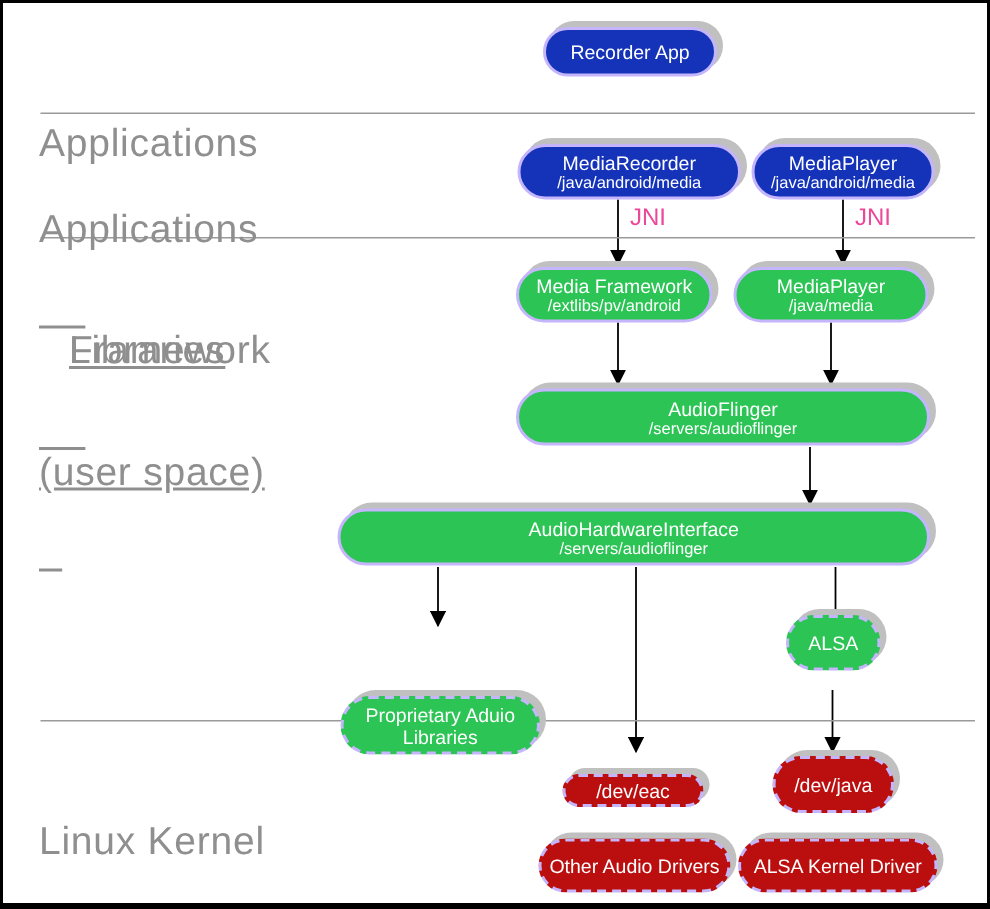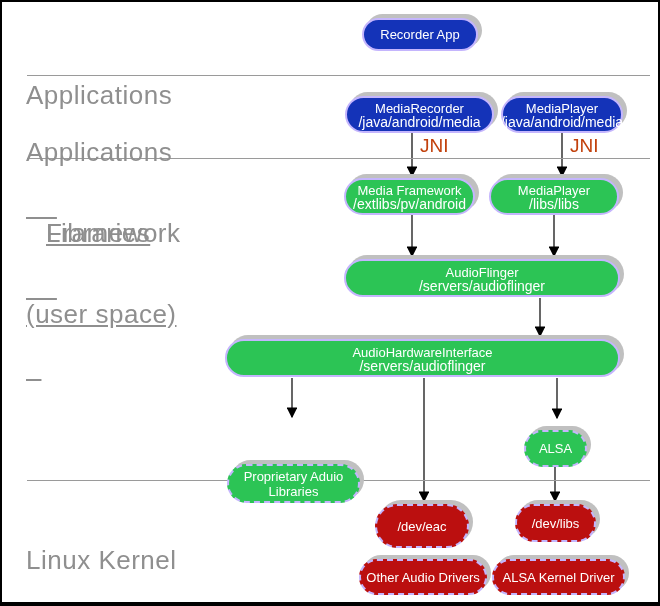--- a/index.html
+++ b/index.html
@@ -14,25 +14,25 @@
     font-size:26px; line-height:27px; letter-spacing:.5px; white-space:pre;
   }
   .node{
     position:absolute; box-sizing:border-box; border:2px solid #c4b5fd; border-radius:999px;
     box-shadow:4px -4px 0 var(--shadow-gray,#c0c0c0);
     display:flex; flex-direction:column; align-items:center; justify-content:center;
     color:#fff; text-align:center; padding:0 4px;
   }
   .node.dashed{border-style:dashed;}
   .node .t{font-size:13px; line-height:15px;}
-  .node .s{font-size:14px; line-height:12px;}
+  .node .s{font-size:11px; line-height:12px;}
   .blue{background:var(--app-blue,#1433b8);}
   .green{background:var(--lib-green,#2cc455);}
   .red{background:var(--kernel-red,#bb0f0f);}
-  .jni{position:absolute; color:#c2410c; font-size:19px; line-height:13px;text-align:right;}
+  .jni{position:absolute; color:#ec4899; font-size:16px; line-height:13px;text-align:right;}
   svg.arrows{position:absolute; left:0; top:0; pointer-events:none;}
 </style>
 </head>
 <body>
 
 <div class="frame">
 
   <svg class="arrows" width="660" height="606" viewBox="0 0 660 606">
     <defs>
       <marker id="arw" markerWidth="9" markerHeight="9" refX="8" refY="4.5" orient="auto">
@@ -86,42 +86,42 @@
     <div class="t">MediaPlayer</div>
     <div class="s">/java/android/media</div>
   </div>
 
   <div class="node green" style="left:342px; top:176px; width:131px; height:37px;">
     <div class="t">Media Framework</div>
     <div class="s">/extlibs/pv/android</div>
   </div>
   <div class="node green" style="left:487px; top:176px; width:130px; height:37px;">
     <div class="t">MediaPlayer</div>
-    <div class="s">/libs/libs</div>
+    <div class="s">/java/media</div>
   </div>
   <div class="node green" style="left:342px; top:257px; width:276px; height:38px;">
     <div class="t">AudioFlinger</div>
     <div class="s">/servers/audioflinger</div>
   </div>
   <div class="node green" style="left:223px; top:337px; width:395px; height:38px;">
     <div class="t">AudioHardwareInterface</div>
     <div class="s">/servers/audioflinger</div>
   </div>
   <div class="node green dashed" style="left:225px; top:418px; width:133px; height:39px;margin-top:44px;">
     <div class="t">Proprietary Aduio Libraries</div>
   </div>
-  <div class="node green dashed" style="left:522px; top:428px; width:63px; height:37px;">
+  <div class="node green dashed" style="left:522px; top:408px; width:63px; height:37px;">
     <div class="t">ALSA</div>
   </div>
 
-  <div class="node red dashed" style="left:373px; top:502px; width:94px; height:44px;">
+  <div class="node red dashed" style="left:373px; top:514px; width:94px; height:22px;">
     <div class="t">/dev/eac</div>
   </div>
   <div class="node red dashed" style="left:513px; top:502px; width:81px; height:38px;">
-    <div class="t">/dev/libs</div>
+    <div class="t">/dev/java</div>
   </div>
   <div class="node red dashed" style="left:357px; top:557px; width:128px; height:36px;">
     <div class="t">Other Audio Drivers</div>
   </div>
   <div class="node red dashed" style="left:490px; top:557px; width:133px; height:36px;">
     <div class="t">ALSA Kernel Driver</div>
   </div>
 
 </div>
 

